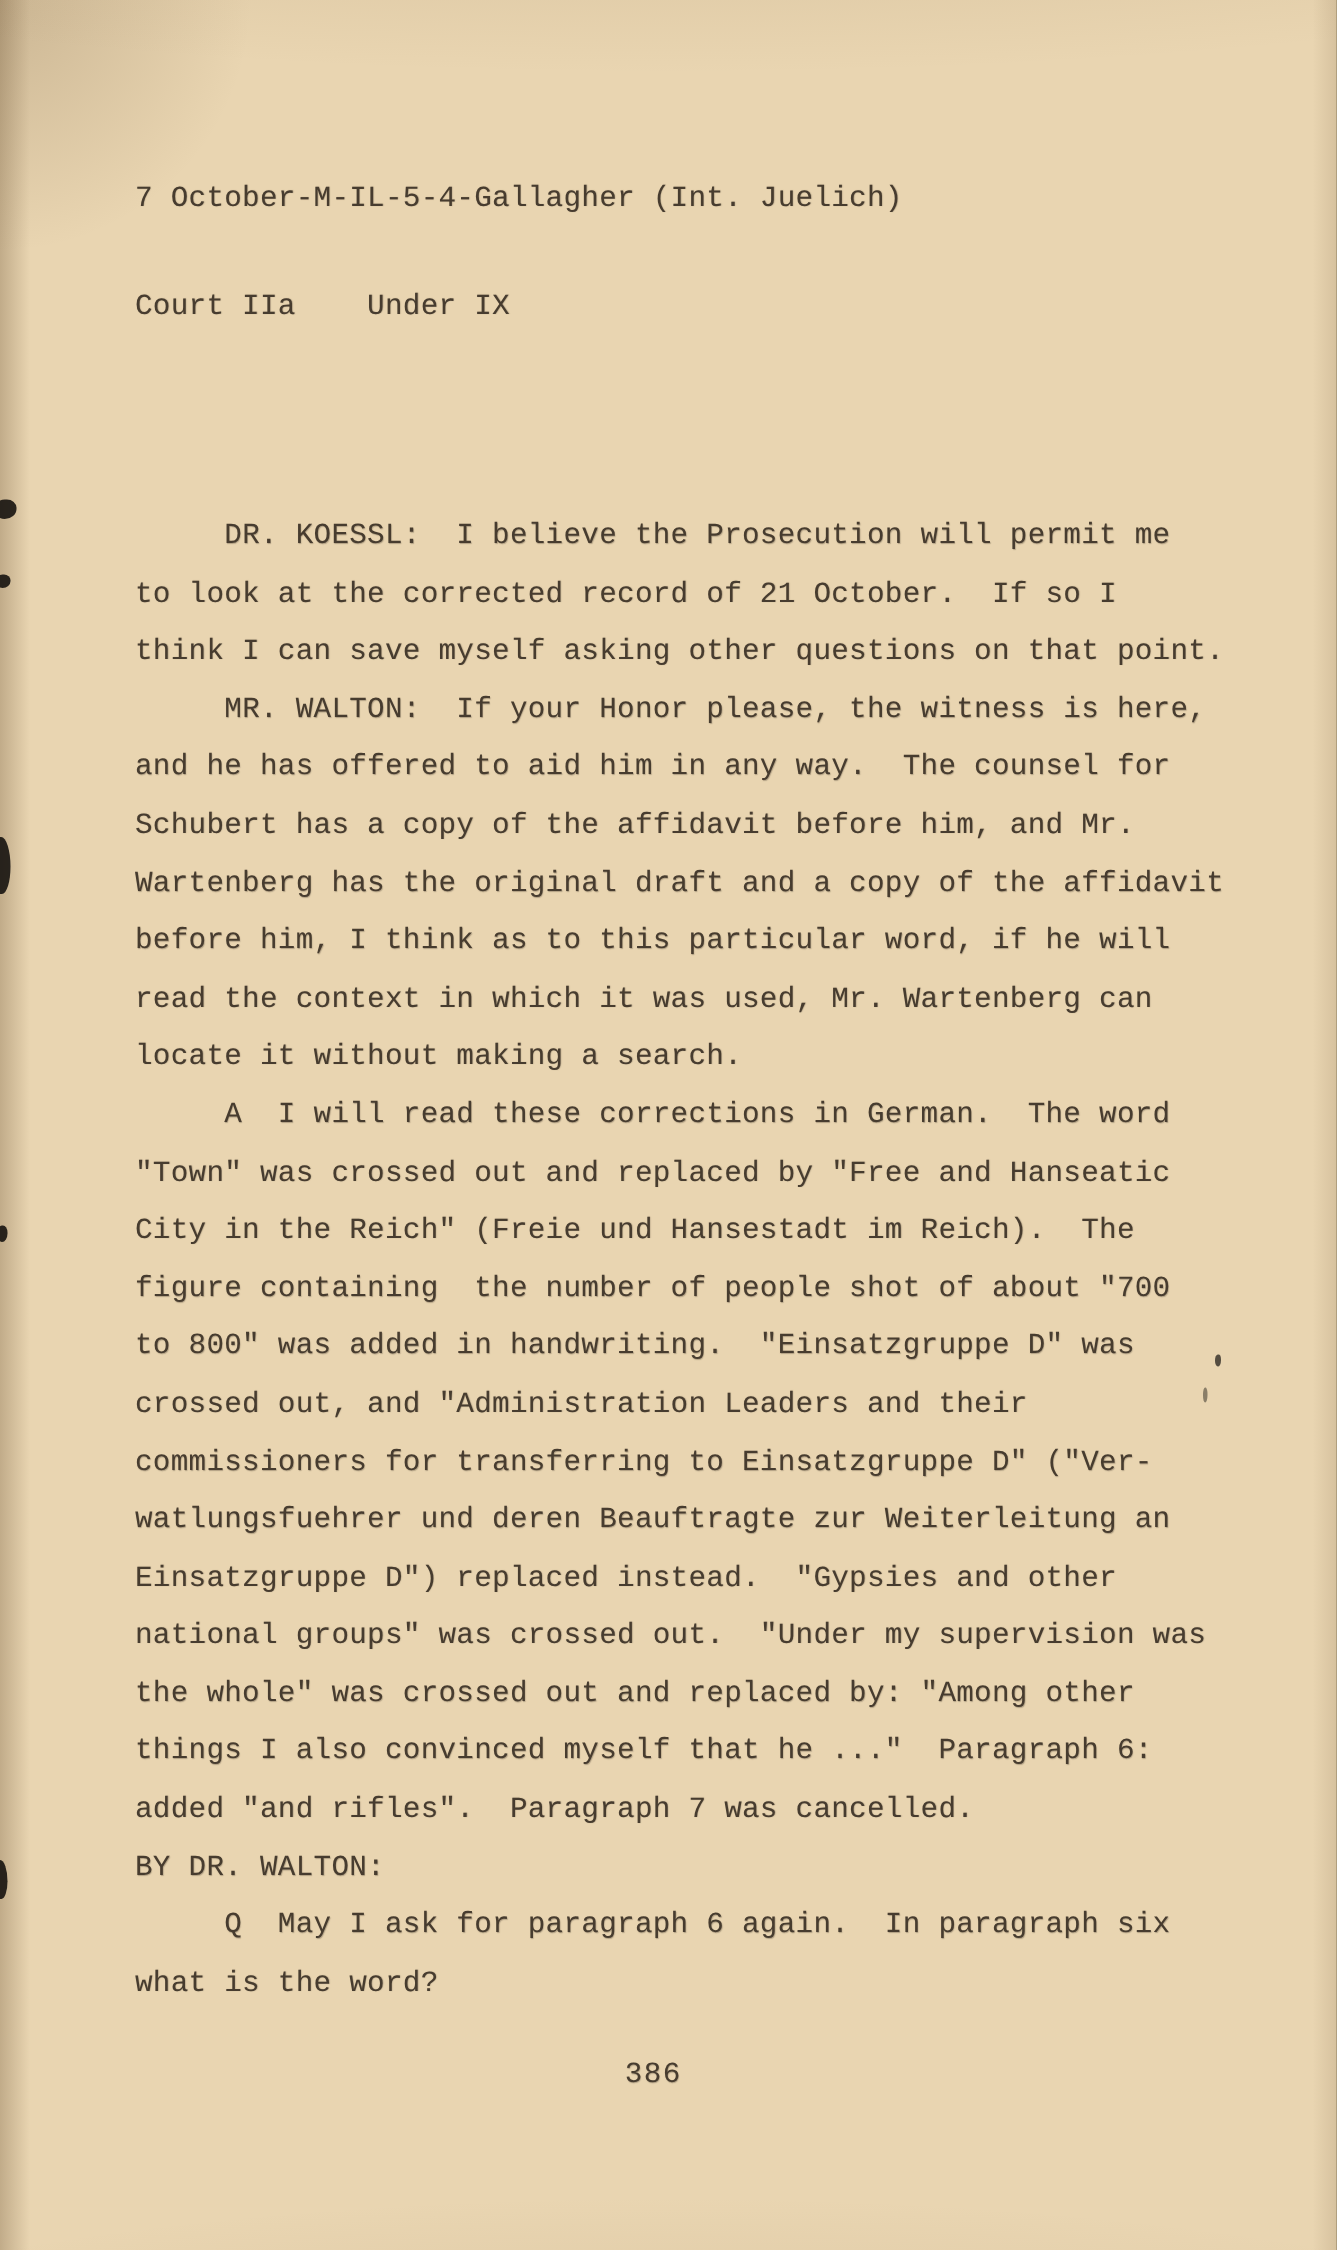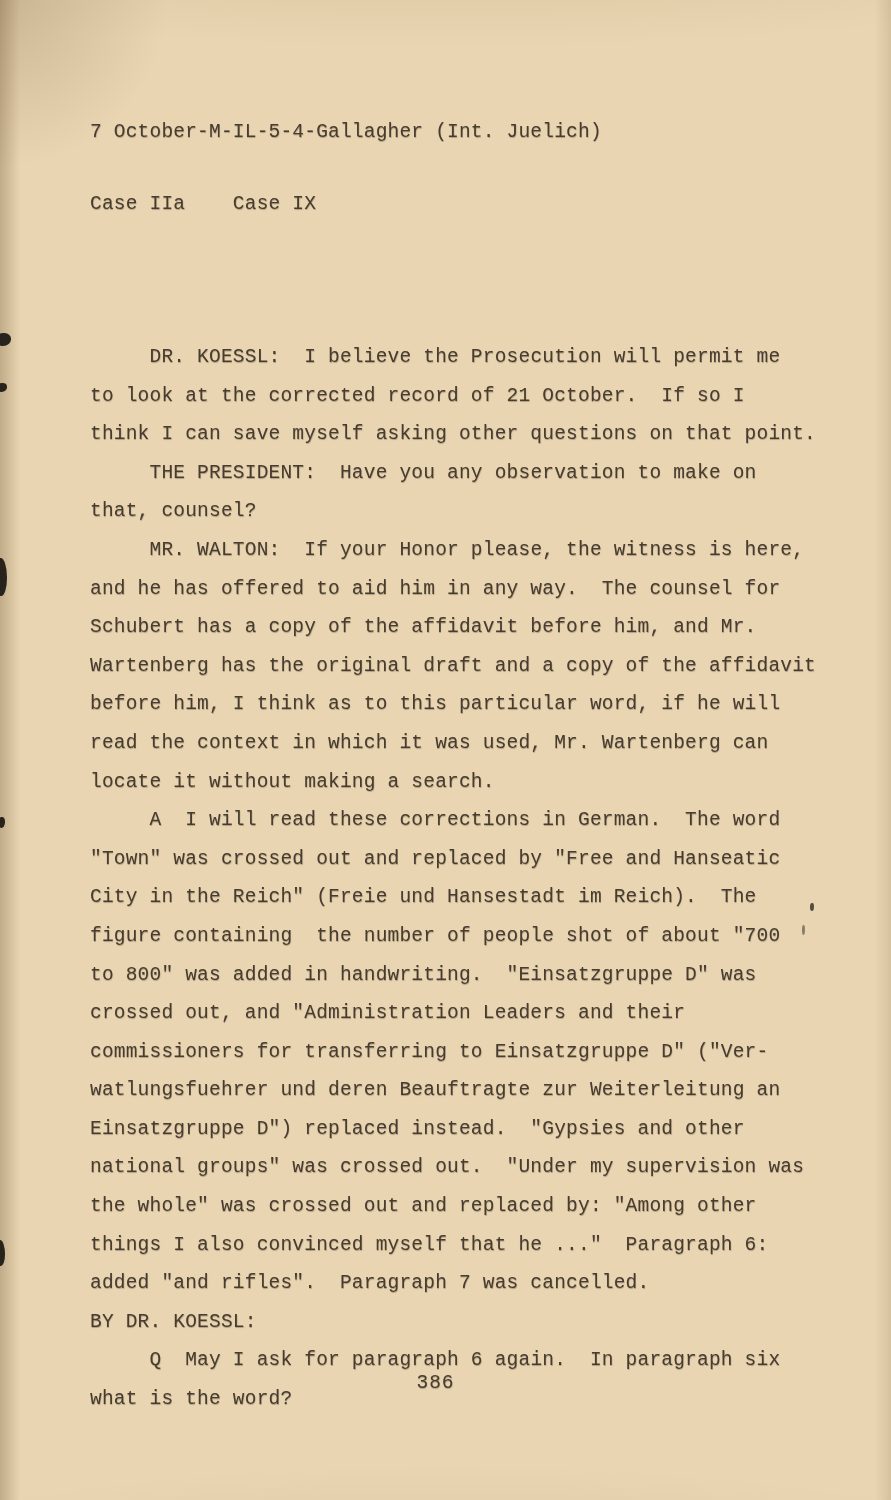--- a/index.html
+++ b/index.html
@@ -82,50 +82,48 @@
   <div class="speck s3"></div>
   <div class="speck s4"></div>
   <div class="speck s5"></div>
   <div class="speck s6"></div>
   <div class="speck s7"></div>
 
   <div class="content">
 
     <div class="doc-header">
       <div>7 October-M-IL-5-4-Gallagher (Int. Juelich)</div>
-      <div>Case IIa    Case IX</div>
+      <div>Court IIa    Under IX</div>
     </div>
 
     <div class="doc-body">
       <p class="para">     DR. KOESSL:  I believe the Prosecution will permit me
 to look at the corrected record of 21 October.  If so I
 think I can save myself asking other questions on that point.</p>
-      <p class="para">     THE PRESIDENT:  Have you any observation to make on
-that, counsel?</p>
       <p class="para">     MR. WALTON:  If your Honor please, the witness is here,
 and he has offered to aid him in any way.  The counsel for
 Schubert has a copy of the affidavit before him, and Mr.
 Wartenberg has the original draft and a copy of the affidavit
 before him, I think as to this particular word, if he will
 read the context in which it was used, Mr. Wartenberg can
 locate it without making a search.</p>
       <p class="para">     A  I will read these corrections in German.  The word
 "Town" was crossed out and replaced by "Free and Hanseatic
 City in the Reich" (Freie und Hansestadt im Reich).  The
 figure containing  the number of people shot of about "700
 to 800" was added in handwriting.  "Einsatzgruppe D" was
 crossed out, and "Administration Leaders and their
 commissioners for transferring to Einsatzgruppe D" ("Ver-
 watlungsfuehrer und deren Beauftragte zur Weiterleitung an
 Einsatzgruppe D") replaced instead.  "Gypsies and other
 national groups" was crossed out.  "Under my supervision was
 the whole" was crossed out and replaced by: "Among other
 things I also convinced myself that he ..."  Paragraph 6:
 added "and rifles".  Paragraph 7 was cancelled.</p>
-      <p class="para">BY DR. KOESSL:</p>
+      <p class="para">BY DR. WALTON:</p>
       <p class="para">     Q  May I ask for paragraph 6 again.  In paragraph six
 what is the word?</p>
     </div>
 
   </div>
 
   <div class="doc-footer">386</div>
 
 </div>
 

